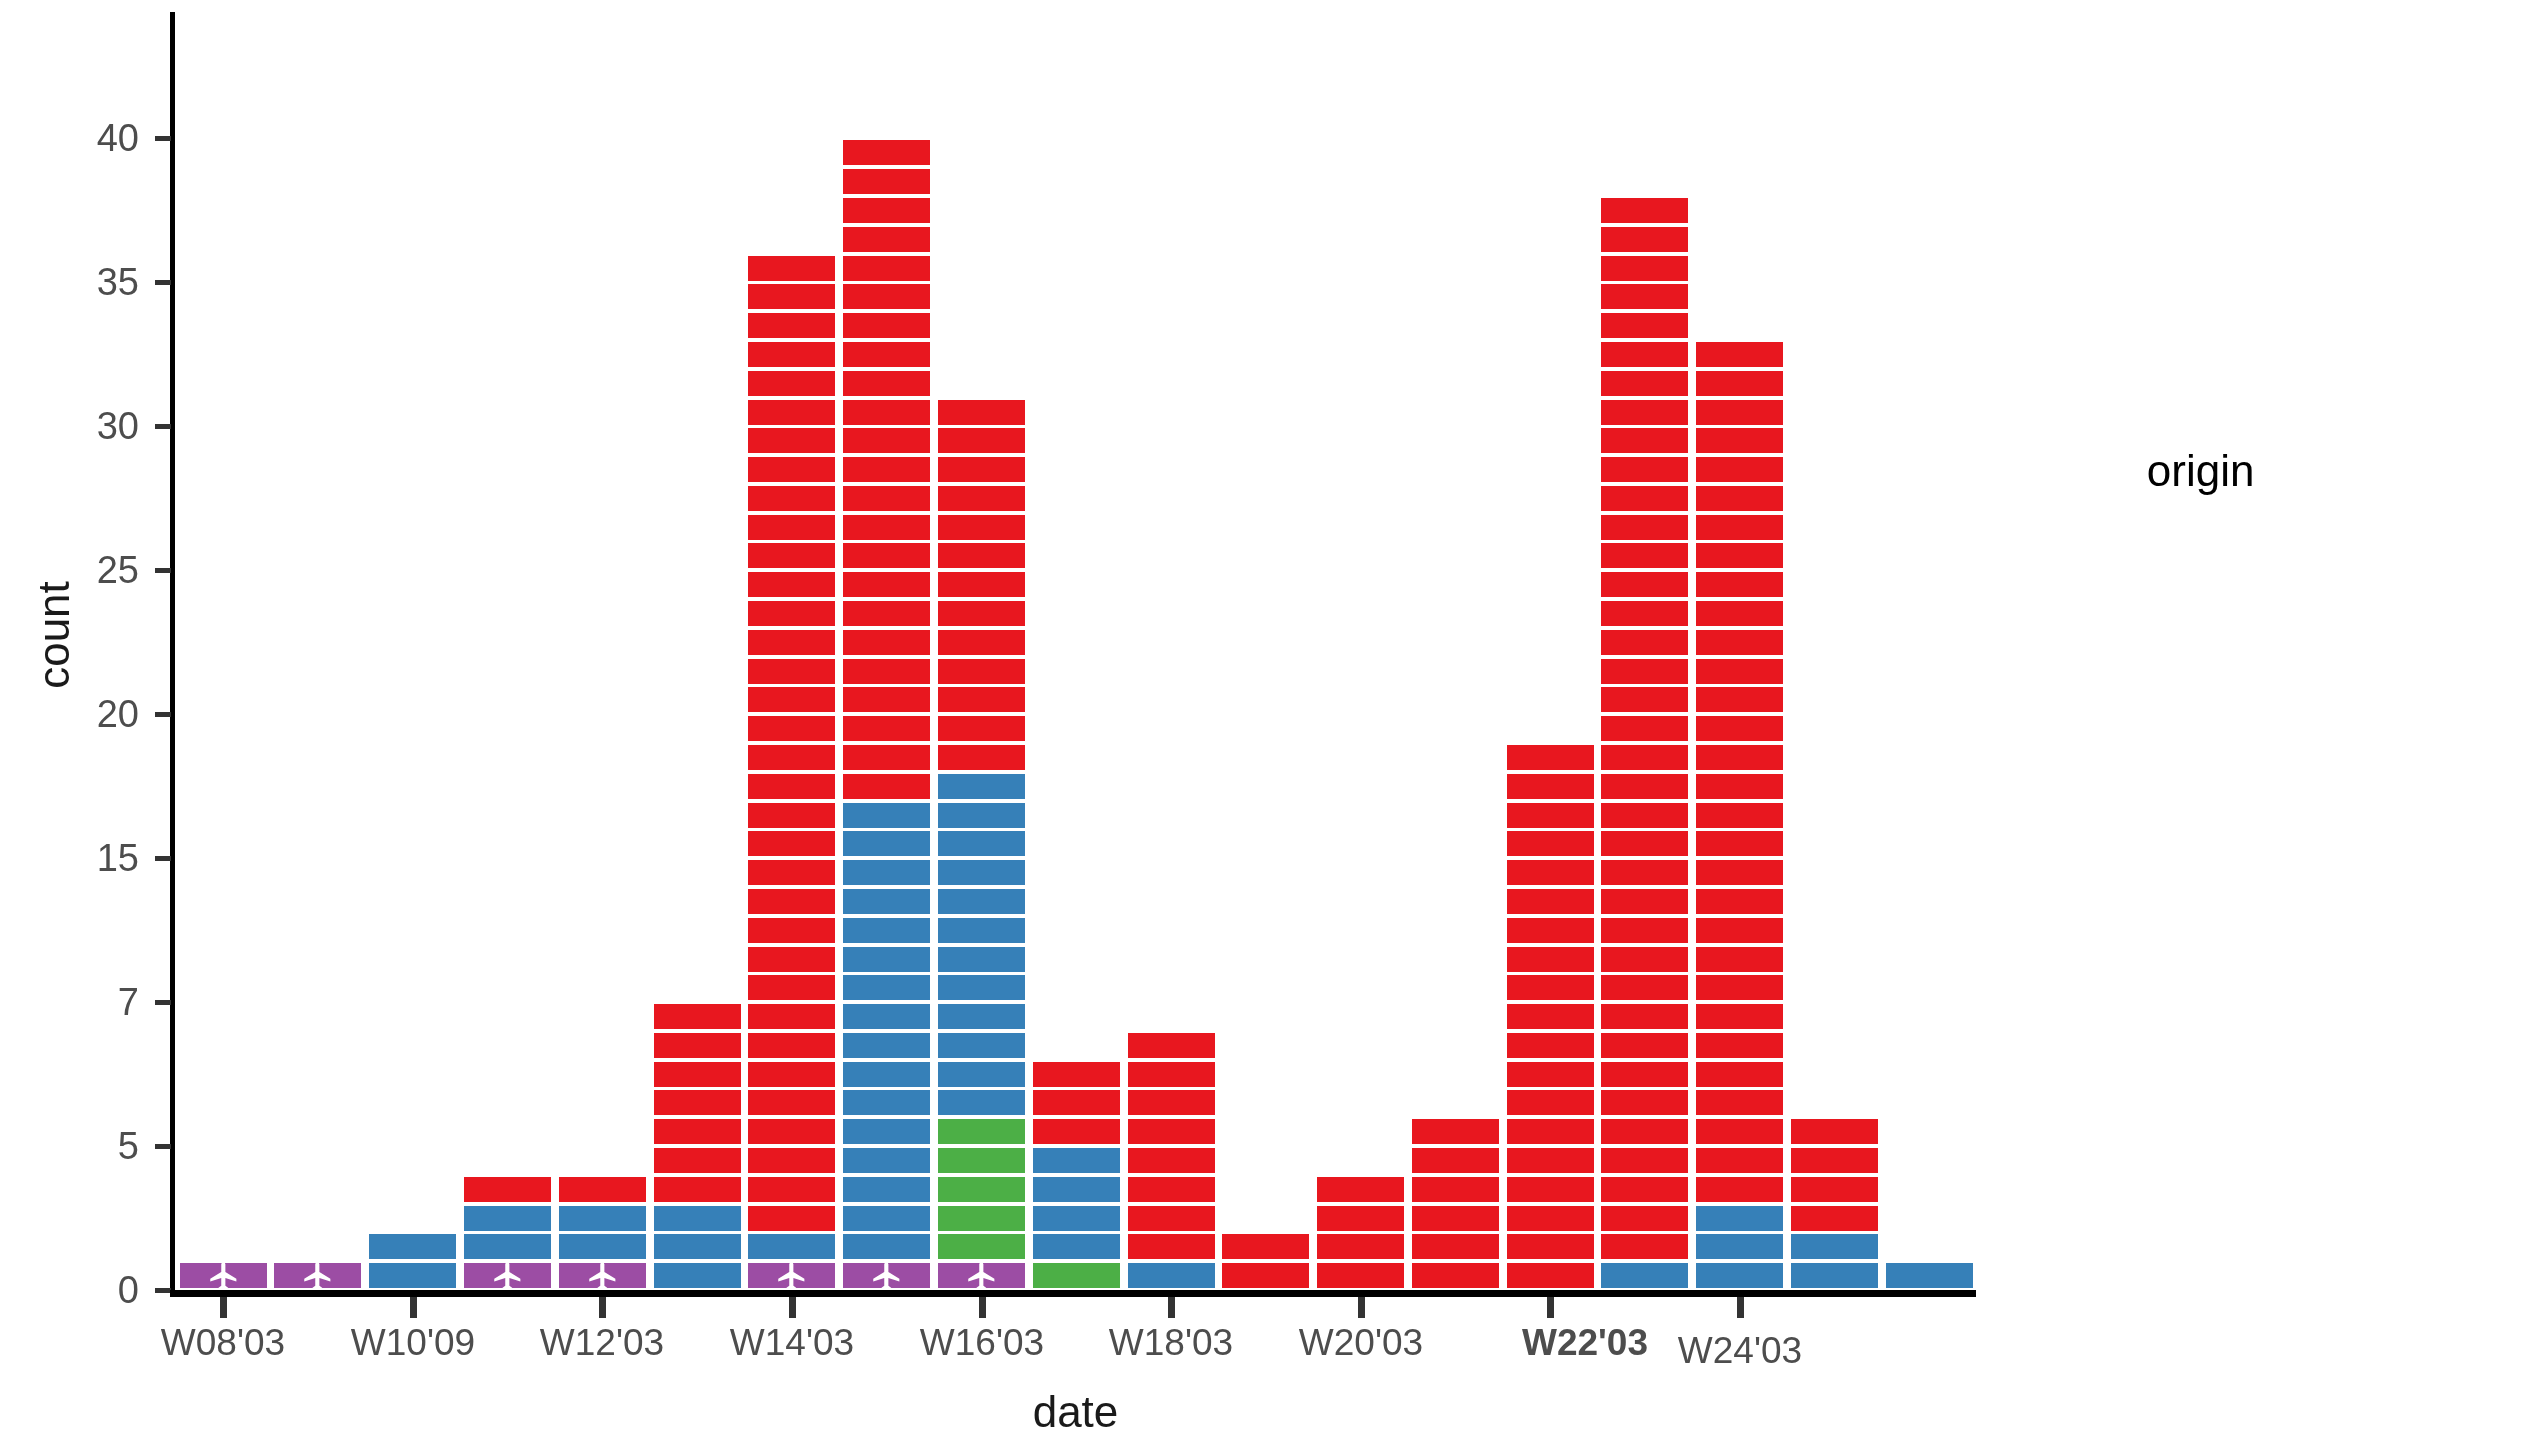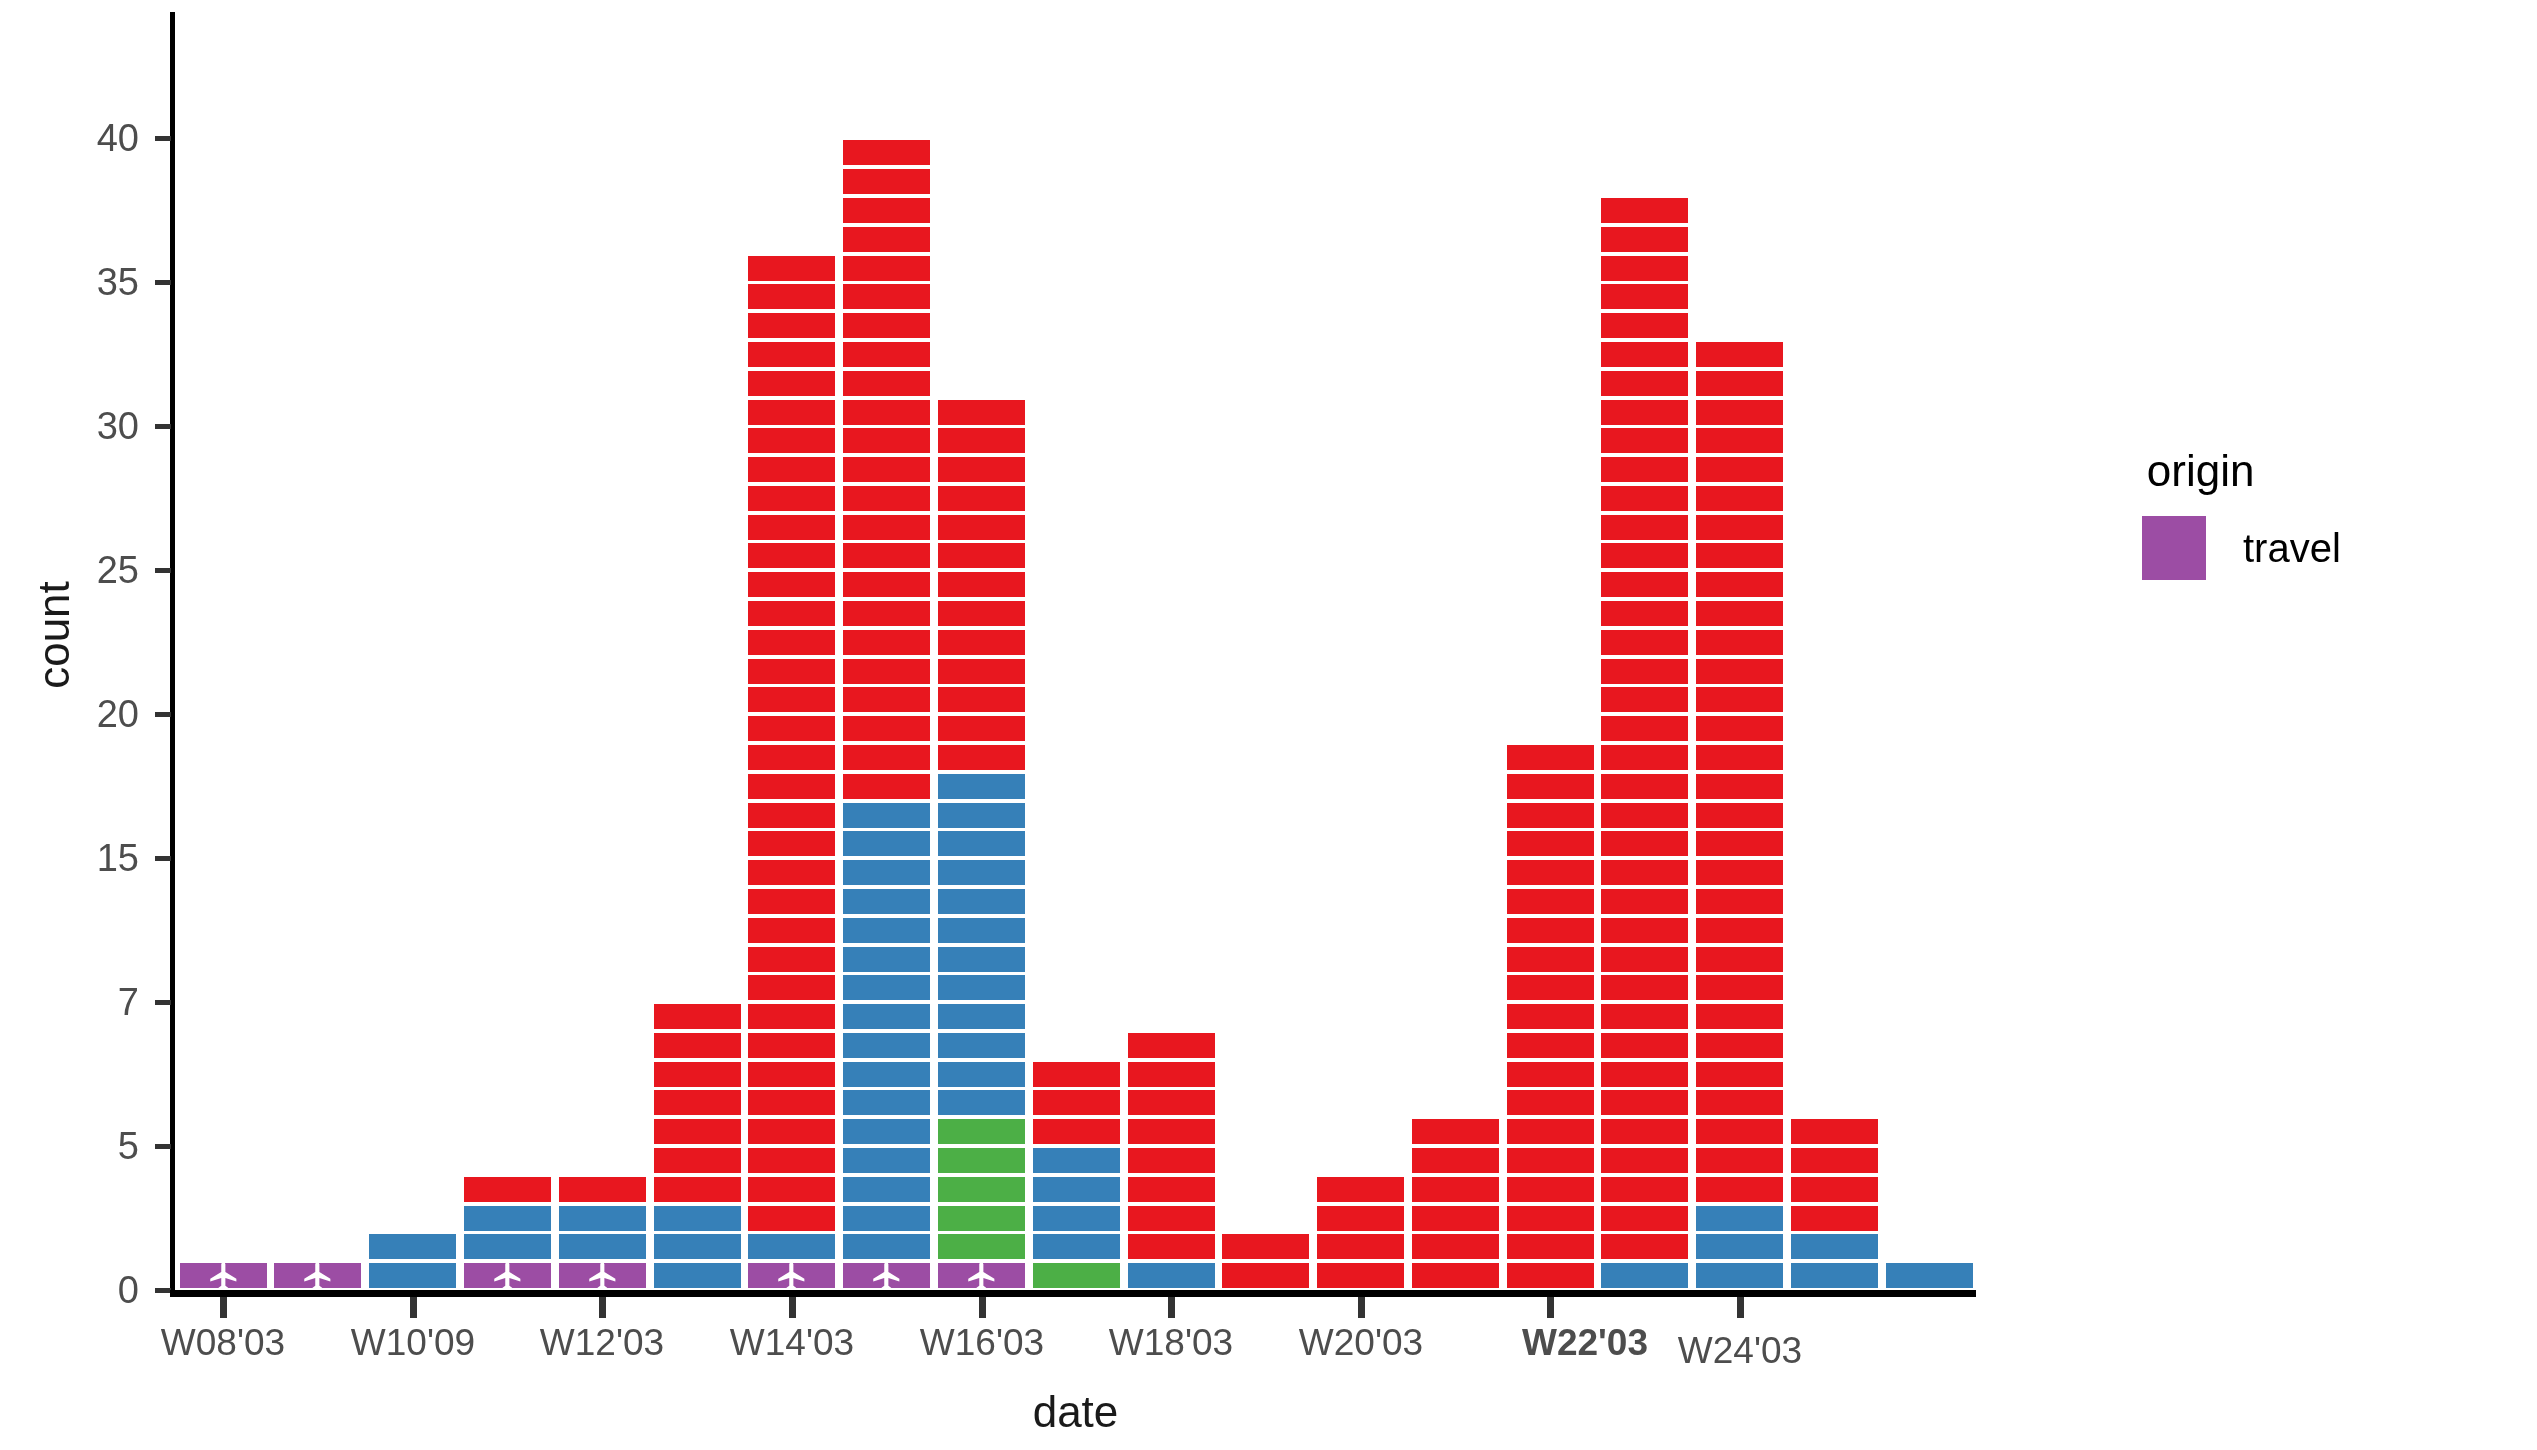--- a/index.html
+++ b/index.html
@@ -434,21 +434,17 @@
       <div class="xtick-label" style="left: 1171px;">W18'03</div>
       <div class="xtick-label" style="left: 1361px;">W20'03</div>
       <div class="xtick-label" style="left: 1585px; font-weight: bold;">W22'03</div>
       <div class="xtick-label" style="left: 1740px; margin-top: 8px;">W24'03</div>
     </div>
   <div id="xlab">date</div>
 
   <div id="legend">
     <div id="legend-title">origin</div>
     <div id="legend-items">
-        <div class="legend-row">
-          <div class="legend-key travel"></div>
-          <div class="legend-label">travel</div>
-        </div>
       </div>
   </div>
 
 </div>
 
 
 </body></html>

